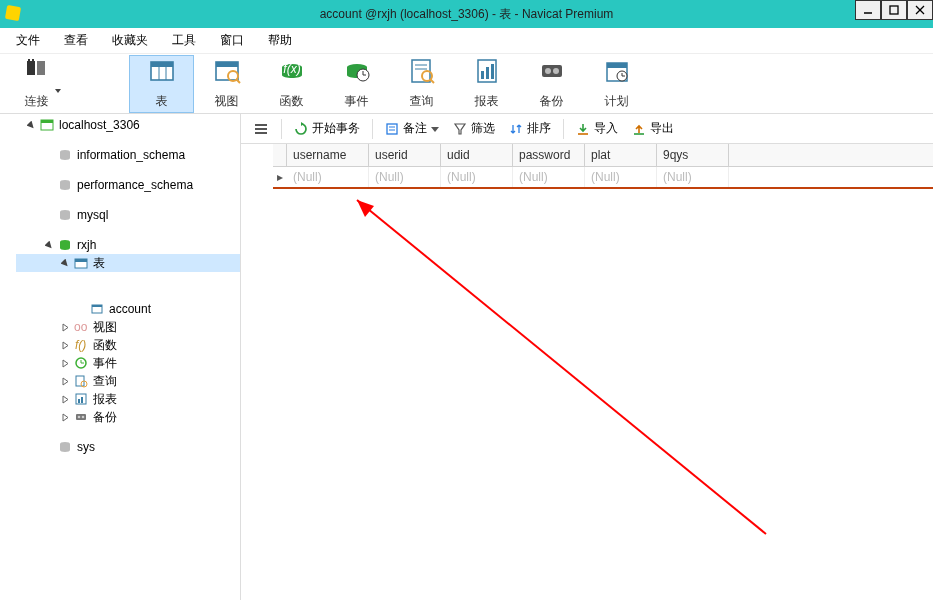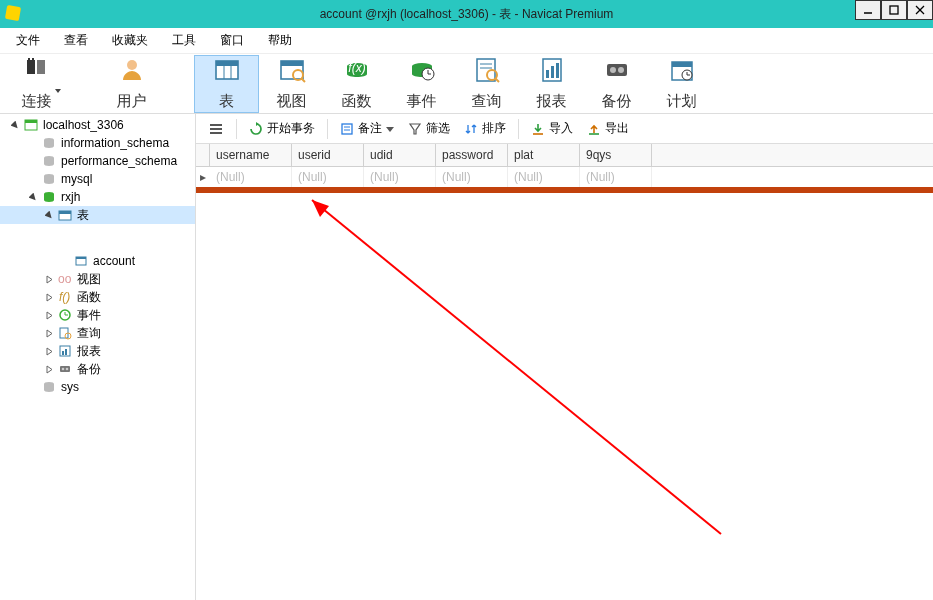--- a/index.html
+++ b/index.html
@@ -15,49 +15,49 @@
 
 
 .menubar { height: 26px; background: #fff; border-bottom: 1px solid #eee; display: flex; align-items: center; padding: 0 4px; gap: 0; }
 .menuitem { padding: 4px 12px; cursor: default; }
 
 
 .maintoolbar { height: 60px; background: #fff; border-bottom: 1px solid #ddd; display: flex; align-items: center; padding: 0 4px; }
 .toolbtn { width: 65px; height: 58px; display: flex; flex-direction: column; align-items: center; justify-content: center; gap: 8px; cursor: pointer; position: relative; }
 .toolbtn.sel { background: #cfe8ff; border: 1px solid #8cc4f0; }
 .toolbtn .ticon { width: 28px; height: 28px; display:flex; align-items:center; justify-content:center; }
-.toolbtn .tlabel { font-size: 15px; color: #333; white-space: nowrap; }
+.toolbtn .tlabel { font-size: 12px; color: #333; white-space: nowrap; }
 .dropdown-caret { position: absolute; right: 8px; top: 34px; width: 0; height:0; border-left:3px solid transparent; border-right:3px solid transparent; border-top:4px solid #444; }
 
 
 .bodywrap { position: absolute; top: 114px; bottom: 0; left: 0; right: 0; display: flex; }
-.sidebar { width: 196px; border-right: 1px solid #ddd; overflow: auto; padding-top: 2px; }
+.sidebar { width: 241px; border-right: 1px solid #ddd; overflow: auto; padding-top: 2px; padding-left: 16px; }
 .tree-row { height: 18px; display: flex; align-items: center; padding-left: 2px; white-space: nowrap; cursor: default; }
 .tree-row.sel { background: #cfe8ff; }
 .tree-row .expander { width: 11px; height: 11px; display:flex; align-items:center; justify-content:center; margin-right: 2px; }
 .tree-row .expander svg { width:9px; height:9px; }
 .tree-row .ticon2 { width: 16px; height: 14px; display:flex; align-items:center; justify-content:center; margin-right: 4px; }
 .tree-row .label {}
 .indent0 { padding-left: 10px; }
-.indent1 { padding-left: 28px; }
+.indent1 { padding-left: 28px; margin-top: 12px; }
 .indent2 { padding-left: 44px; }
 .indent3 { padding-left: 60px; margin-top: 28px; }
 
 
 .rightpane { flex: 1; display: flex; flex-direction: column; position: relative; }
 .tabbar { height: 26px; display: flex; align-items: stretch; border-bottom: 1px solid #ddd; }
 .tab { display: flex; align-items: center; padding: 0 20px; background: #fcfcfc; border-right: 1px solid #ddd; cursor: pointer; gap:6px; }
 .tab.active { background: #29c7c0; color: #fff; }
 
 .subtoolbar { height: 30px; display: flex; align-items: center; border-bottom: 1px solid #ddd; padding: 0 6px; gap: 2px; }
 .subtoolbar .sbtn { display: flex; align-items: center; gap: 4px; padding: 2px 6px; border-radius: 2px; cursor: pointer; }
 .subtoolbar .sep { width: 1px; height: 20px; background: #ddd; margin: 0 4px; }
 
 
-.grid { border-bottom: 6px solid #c2410c; }
+.grid { border-bottom: 2px solid #c2410c; margin-left: 32px; }
 .gridhead { display: flex; background: #f8f8f8; border-bottom: 1px solid #d0d0d0; }
 .gridcell-h { width: 72px; height: 22px; border-right: 1px solid #d0d0d0; display: flex; align-items: center; padding: 0 6px; color: #333; }
 .gridcell-h.first { width: 82px; }
 .gridhead .rowmark { width: 14px; border-right: 1px solid #d0d0d0; }
 .gridrow { display: flex; height: 20px; align-items: center; }
 .gridrow .rowmark { width: 14px; height: 20px; display:flex; align-items:center; justify-content:center; color:#555; }
 .gridcell { width: 72px; height: 20px; border-right: 1px solid #eee; display: flex; align-items: center; padding: 0 6px; color: #bbb; }
 .gridcell.first { width: 82px; }
 
 
@@ -106,29 +106,20 @@
           <rect x="4" y="4" width="8" height="14" fill="#333"></rect>
           <rect x="14" y="4" width="8" height="14" fill="#777"></rect>
           <line x1="6" y1="2" x2="6" y2="6" stroke="#333" stroke-width="2"></line>
           <line x1="10" y1="2" x2="10" y2="6" stroke="#333" stroke-width="2"></line>
         </svg>
       </div>
       <div class="tlabel">连接</div>
       <div class="dropdown-caret"></div>
     </div>
     <div style="width: 30px;"></div>
-    <div class="toolbtn">
-      <div class="ticon">
-        <svg width="28" height="28">
-          <circle cx="14" cy="9" r="5" fill="#f3c089"></circle>
-          <path d="M5 24c0-6 6-9 9-9s9 3 9 9" fill="#e6a23c"></path>
-        </svg>
-      </div>
-      <div class="tlabel">用户</div>
-    </div>
     <div style="width: 30px;"></div>
     <div class="toolbtn sel">
       <div class="ticon">
         <svg width="28" height="28">
           <rect x="3" y="5" width="22" height="18" fill="#fff" stroke="#3a7ea5" stroke-width="1.6"></rect>
           <rect x="3" y="5" width="22" height="5" fill="#3a7ea5"></rect>
           <line x1="11" y1="5" x2="11" y2="23" stroke="#3a7ea5"></line>
           <line x1="18" y1="5" x2="18" y2="23" stroke="#3a7ea5"></line>
         </svg>
       </div>

